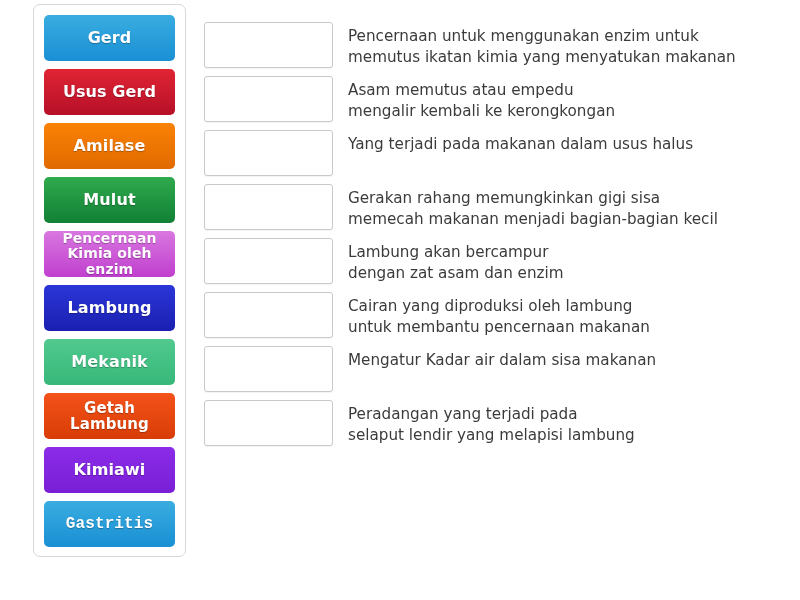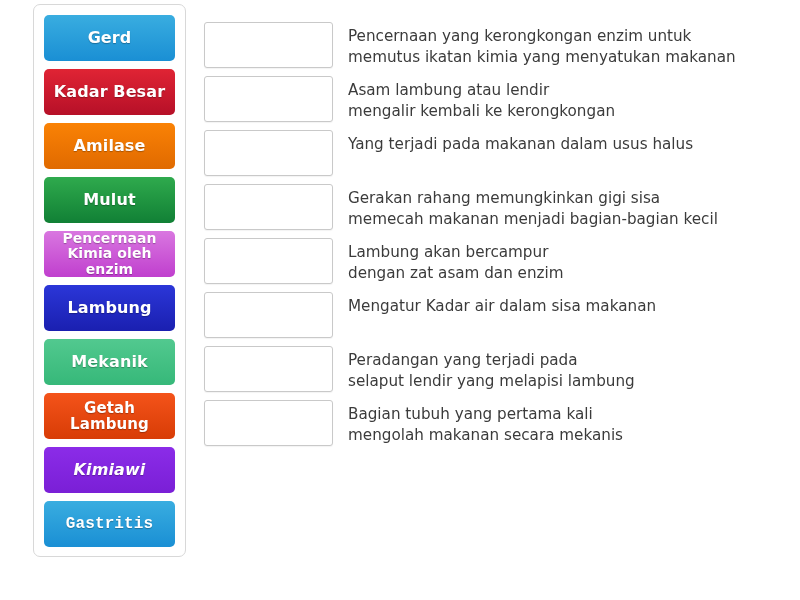--- a/index.html
+++ b/index.html
@@ -96,67 +96,67 @@
     font-family: "DejaVu Sans", sans-serif;
   }
 </style>
 </head>
 <body>
 
 <div class="board">
 
   <div class="tiles-panel" id="tiles-panel">
       <div class="tile" style="background: linear-gradient(rgb(57, 173, 224) 0%, rgb(26, 143, 212) 100%); white-space: pre-line;">Gerd</div>
-      <div class="tile" style="background: linear-gradient(rgb(224, 36, 52) 0%, rgb(182, 16, 40) 100%); white-space: pre-line;">Kadar Besar</div>
+      <div class="tile" style="background: linear-gradient(rgb(224, 36, 52) 0%, rgb(182, 16, 40) 100%); white-space: pre-line;">Usus Gerd</div>
       <div class="tile" style="background: linear-gradient(rgb(250, 130, 5) 0%, rgb(224, 106, 0) 100%); white-space: pre-line;">Amilase</div>
       <div class="tile" style="background: linear-gradient(rgb(47, 170, 77) 0%, rgb(17, 128, 53) 100%); white-space: pre-line;">Mulut</div>
       <div class="tile small" style="background: linear-gradient(rgb(217, 119, 224) 0%, rgb(192, 63, 206) 100%); white-space: pre-line;">Pencernaan
 Kimia oleh enzim</div>
       <div class="tile" style="background: linear-gradient(rgb(43, 54, 216) 0%, rgb(26, 31, 176) 100%); white-space: pre-line;">Lambung</div>
       <div class="tile" style="background: linear-gradient(rgb(82, 201, 143) 0%, rgb(54, 184, 121) 100%); white-space: pre-line;">Mekanik</div>
       <div class="tile two-line" style="background: linear-gradient(rgb(244, 83, 26) 0%, rgb(216, 60, 6) 100%); white-space: pre-line;">Getah
 Lambung</div>
-      <div class="tile" style="background: linear-gradient(rgb(139, 44, 232) 0%, rgb(122, 31, 214) 100%); white-space: pre-line; font-style: italic;">Kimiawi</div>
+      <div class="tile" style="background: linear-gradient(rgb(139, 44, 232) 0%, rgb(122, 31, 214) 100%); white-space: pre-line;">Kimiawi</div>
       <div class="tile" style="background: linear-gradient(rgb(57, 173, 224) 0%, rgb(26, 143, 212) 100%); white-space: pre-line; font-family: Liberation Mono, monospace;">Gastritis</div>
     </div>
 
   <div class="answers" id="answers-list">
       <div class="answer-row">
         <div class="drop-slot"></div>
-        <div class="answer-text">Pencernaan yang kerongkongan enzim untuk
+        <div class="answer-text">Pencernaan untuk menggunakan enzim untuk
 memutus ikatan kimia yang menyatukan makanan</div>
       </div>
       <div class="answer-row">
         <div class="drop-slot"></div>
-        <div class="answer-text">Asam lambung atau lendir
+        <div class="answer-text">Asam memutus atau empedu
 mengalir kembali ke kerongkongan</div>
       </div>
       <div class="answer-row">
         <div class="drop-slot"></div>
         <div class="answer-text">Yang terjadi pada makanan dalam usus halus</div>
       </div>
       <div class="answer-row">
         <div class="drop-slot"></div>
         <div class="answer-text">Gerakan rahang memungkinkan gigi sisa
 memecah makanan menjadi bagian-bagian kecil</div>
       </div>
       <div class="answer-row">
         <div class="drop-slot"></div>
         <div class="answer-text">Lambung akan bercampur
 dengan zat asam dan enzim</div>
       </div>
       <div class="answer-row">
         <div class="drop-slot"></div>
+        <div class="answer-text">Cairan yang diproduksi oleh lambung
+untuk membantu pencernaan makanan</div>
+      </div>
+      <div class="answer-row">
+        <div class="drop-slot"></div>
         <div class="answer-text">Mengatur Kadar air dalam sisa makanan</div>
       </div>
       <div class="answer-row">
         <div class="drop-slot"></div>
         <div class="answer-text">Peradangan yang terjadi pada
 selaput lendir yang melapisi lambung</div>
       </div>
-      <div class="answer-row">
-        <div class="drop-slot"></div>
-        <div class="answer-text">Bagian tubuh yang pertama kali
-mengolah makanan secara mekanis</div>
-      </div>
     </div>
 
 </div>
 
 </body></html>

